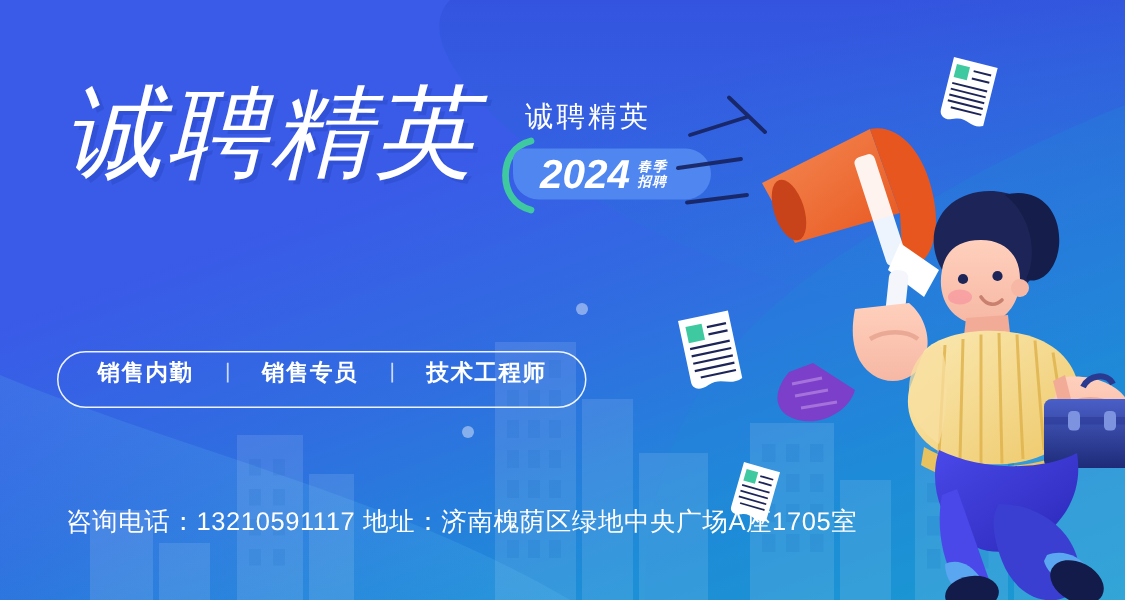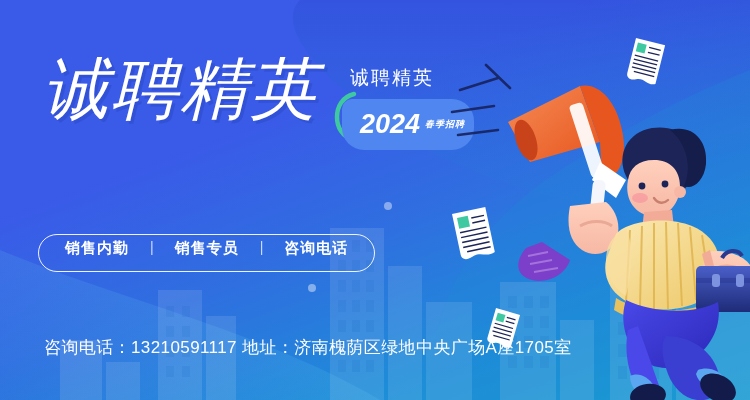--- a/index.html
+++ b/index.html
@@ -38,34 +38,34 @@
     margin-left:14px;margin-top:10px;
     width:150px;height:84px;
   }
   .badge-company{
     position:absolute;left:18px;top:0;
     font-size:19px;color:#ffffff;letter-spacing:2px;
     white-space:nowrap;
   }
   .badge-pill{
     position:absolute;left:10px;top:34px;
-    width:132px;height:51px;
+    width:132px;height:34px;
     background:#4f86ef;
     border-radius:10px 22px 22px 22px;
     display:flex;align-items:center;
   }
   .badge-bracket{position:absolute;left:0px;top:26px;}
   .badge-year{
     margin-left:18px;
     font-size:27px;font-weight:bold;font-style:italic;
     color:#ffffff;letter-spacing:0px;
   }
   .badge-season{
     margin-left:5px;
-    display:flex;
+    display:flex;flex-direction:column;
     font-size:9px;font-weight:bold;font-style:italic;
     color:#ffffff;line-height:1.15;letter-spacing:1px;
   }
 
   .subtitle{
     position:absolute;left:44px;top:158px;
     font-size:39px;font-style:italic;
     color:#ffffff;letter-spacing:3px;
     white-space:nowrap;
     text-shadow:2px 2px 0 rgba(30,60,170,.18);
@@ -229,21 +229,21 @@
         </div>
       </div>
     </div>
 
 
     <div class="positions">
       <span class="pos-item">销售内勤</span>
       <span class="pos-sep">|</span>
       <span class="pos-item">销售专员</span>
       <span class="pos-sep">|</span>
-      <span class="pos-item">咨询电话</span>
+      <span class="pos-item">技术工程师</span>
     </div>
 
     <div class="contact">咨询电话：13210591117 地址：济南槐荫区绿地中央广场A座1705室</div>
   </div>
 
   <svg class="illo" viewBox="0 0 320 370">
     <defs>
       <linearGradient id="mg" x1="0" y1="0" x2="1" y2="1">
         <stop offset="0%" stop-color="#f58b55"></stop>
         <stop offset="100%" stop-color="#e8561f"></stop>

